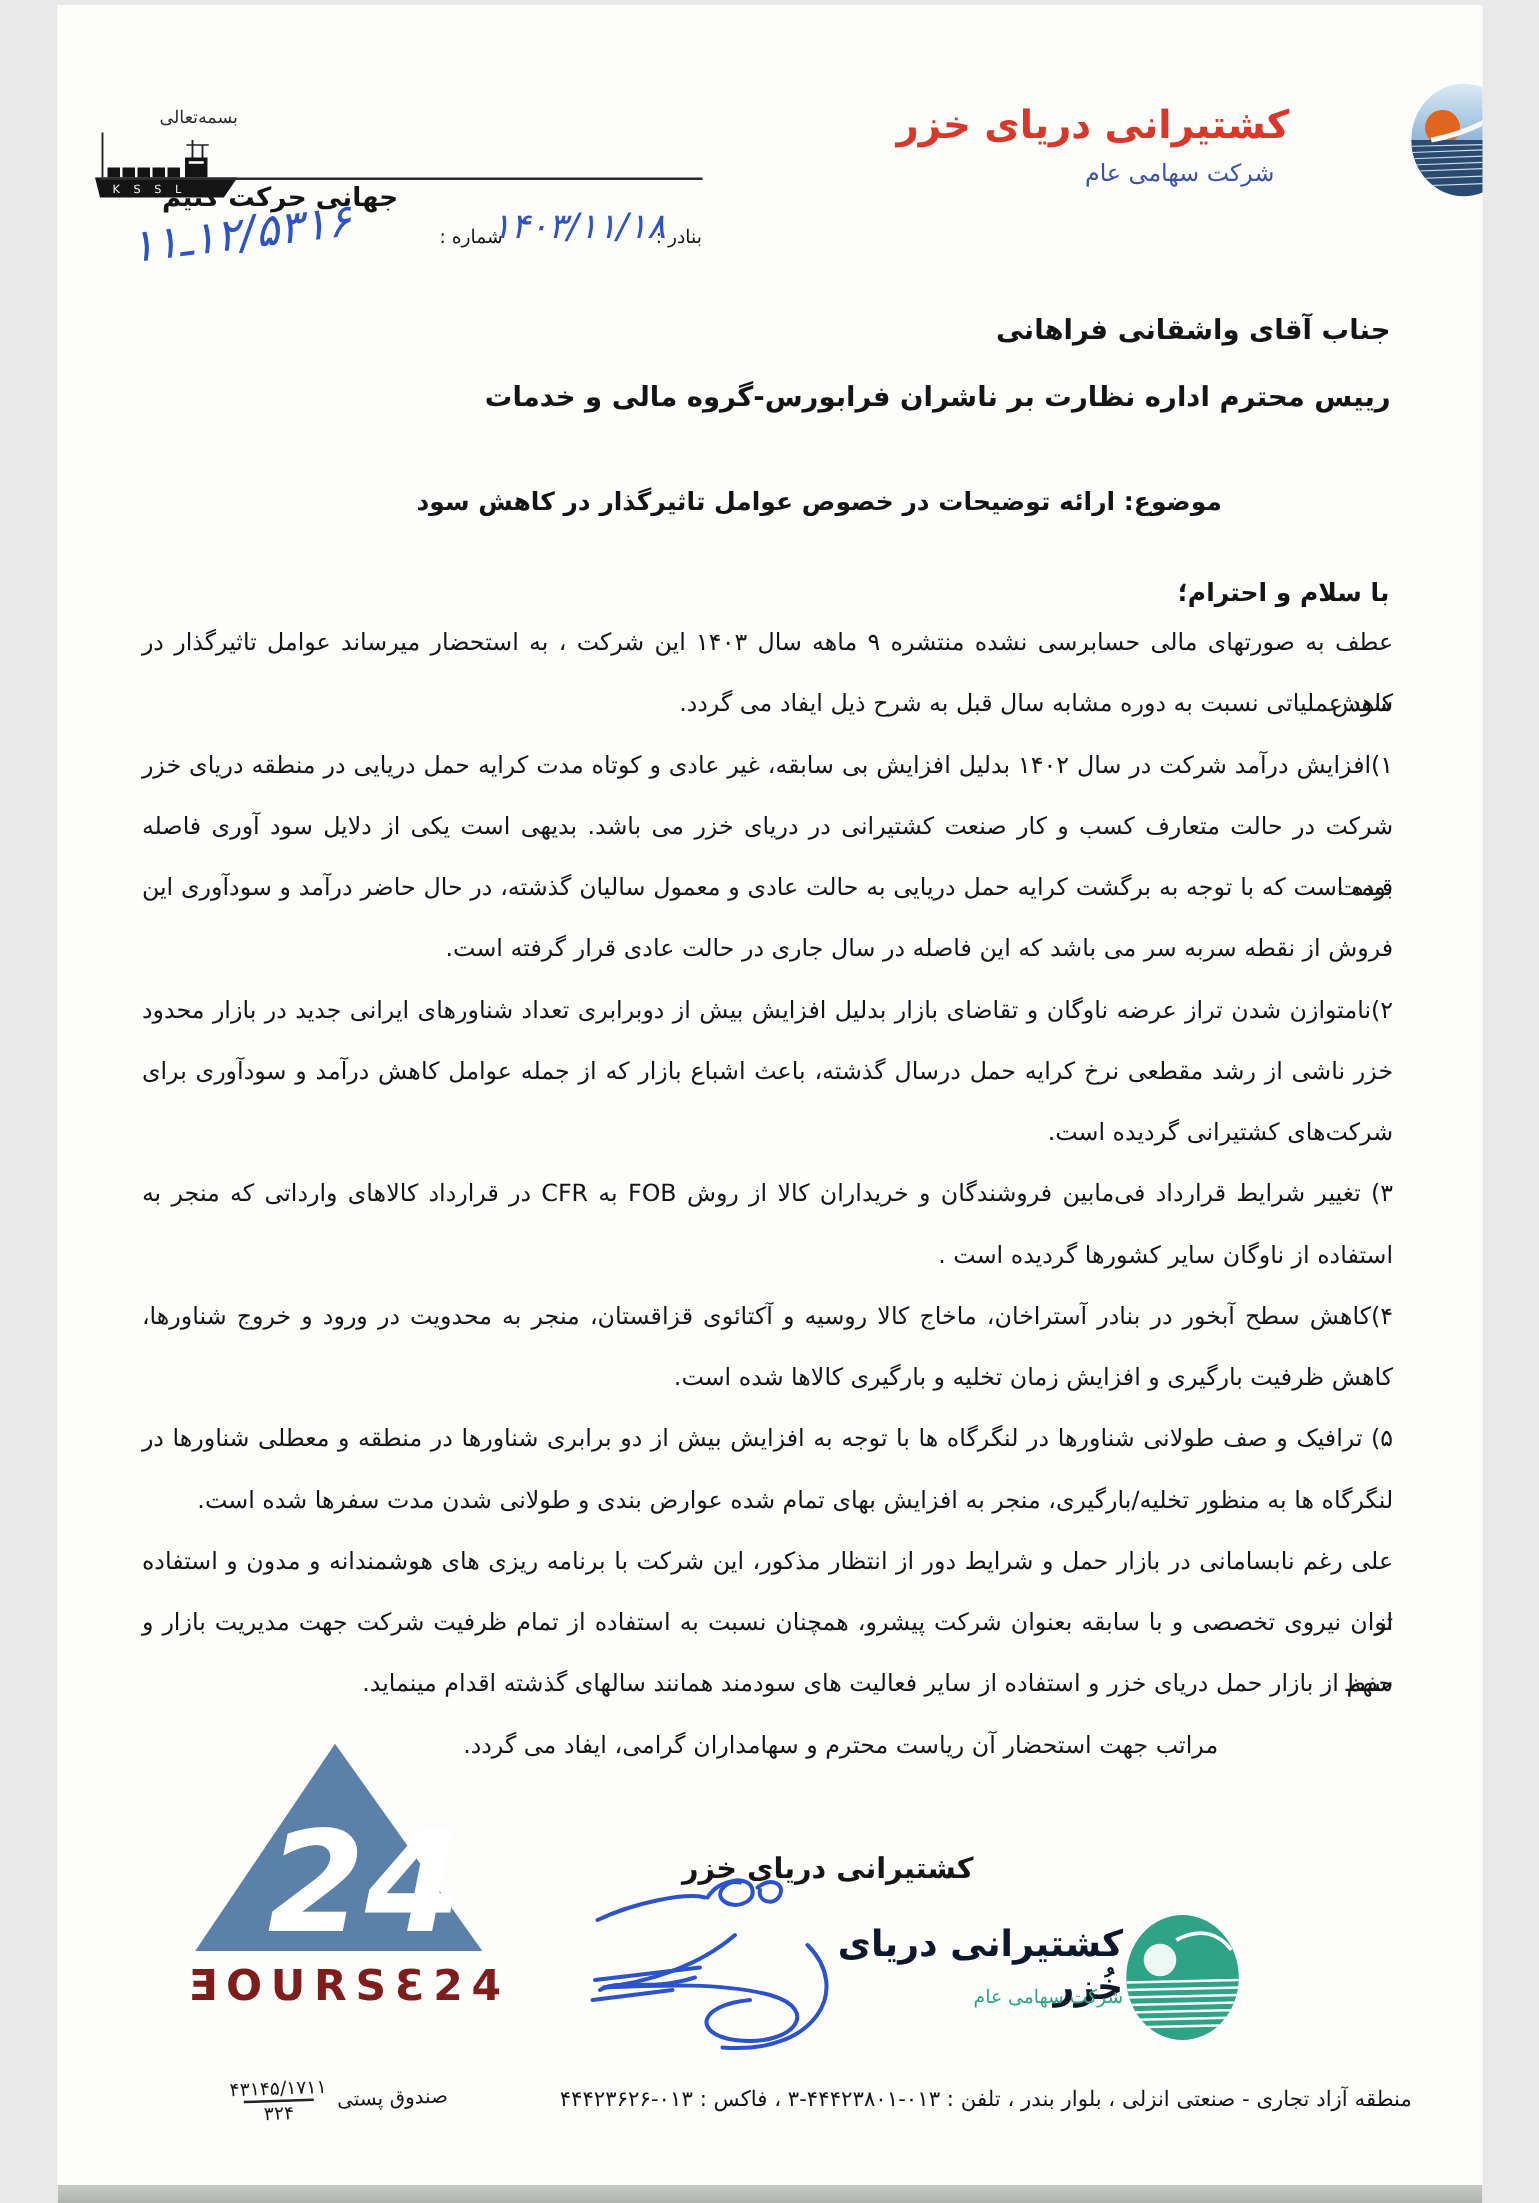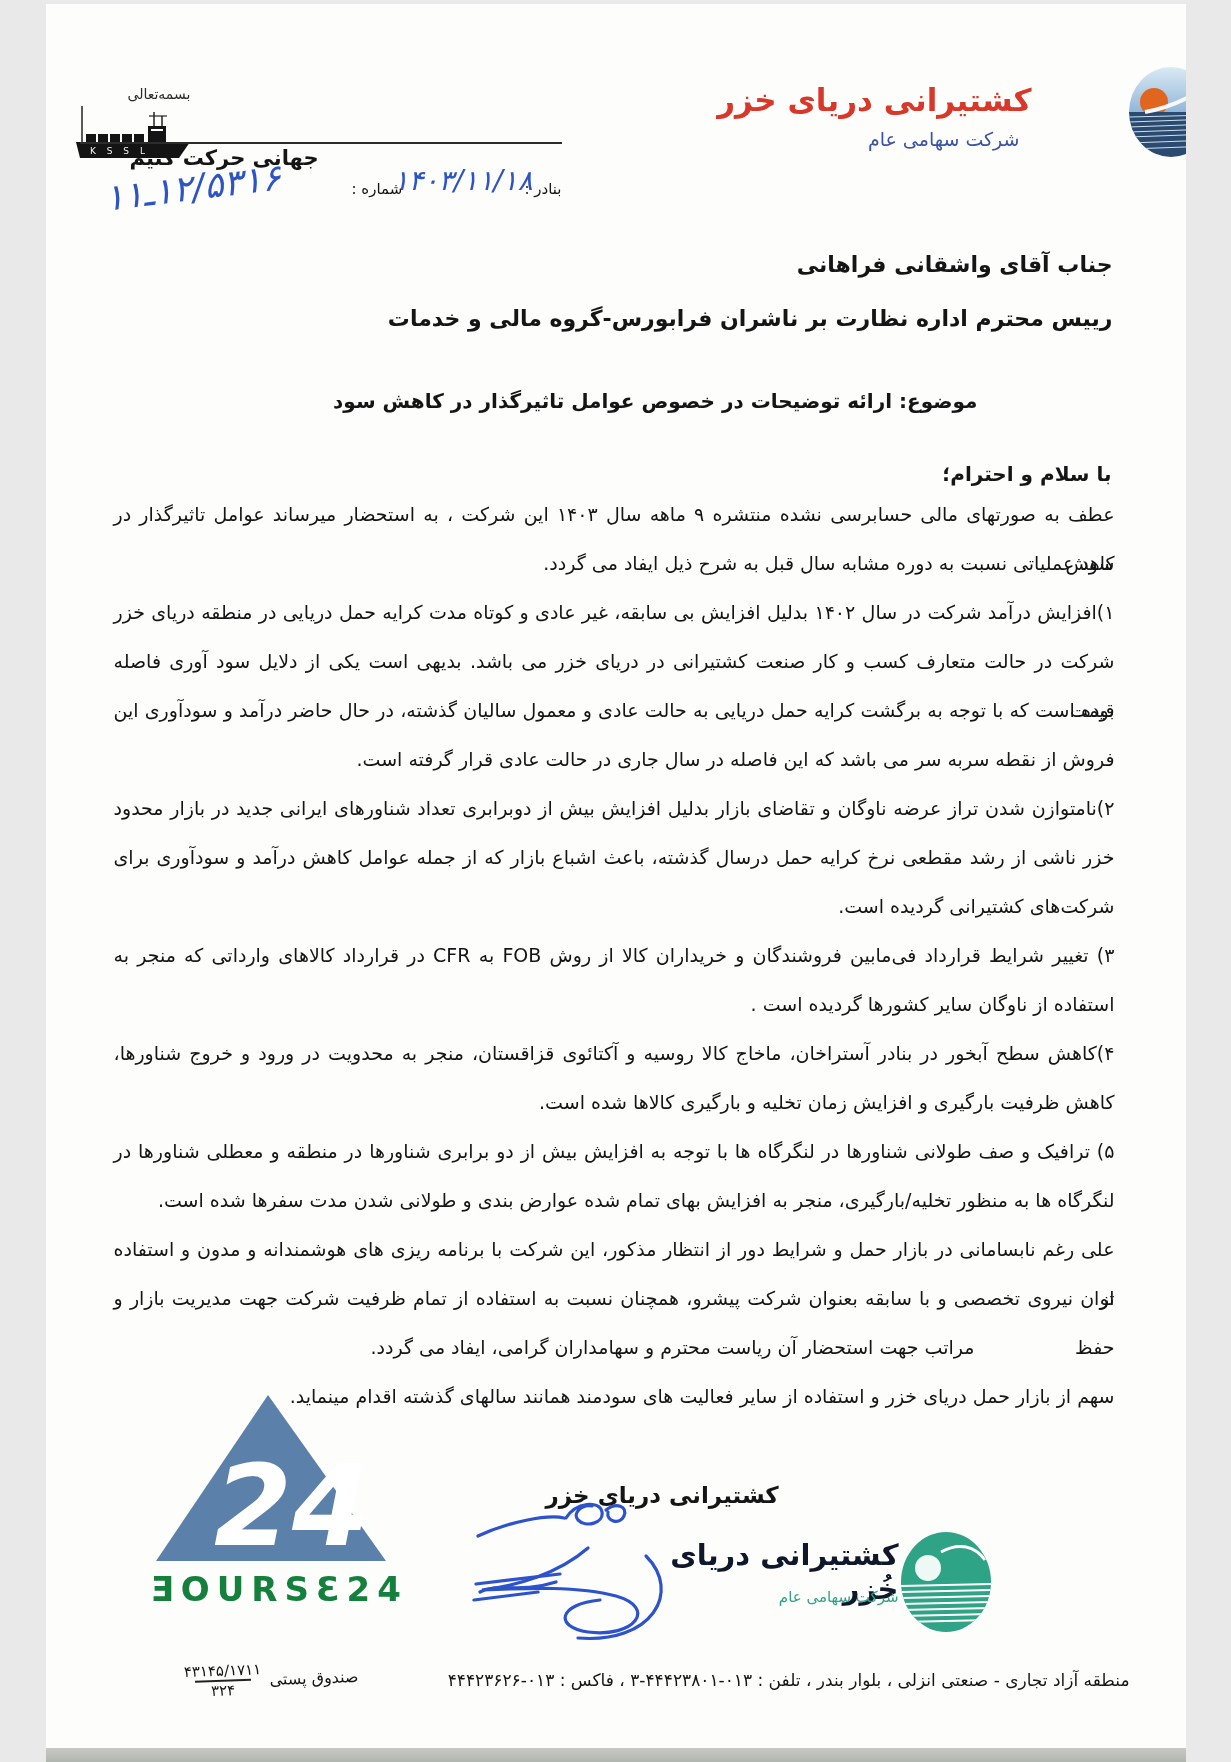--- a/index.html
+++ b/index.html
@@ -31,21 +31,21 @@
   
   .sig-company{position:absolute;left:500px;top:1478px;font-size:23px;font-weight:bold;direction:rtl;}
   .sig-scribble{position:absolute;left:392px;top:1492px;}
   .stamp-title{position:absolute;left:575px;top:1534px;width:278px;text-align:right;direction:rtl;
                font-size:29px;font-weight:bold;color:#0f172a;}
   .stamp-sub{position:absolute;left:700px;top:1584px;width:153px;text-align:right;direction:rtl;
              font-size:15px;color:#2fa386;}
   .stamp-seal{position:absolute;left:853px;top:1526px;}
   
   .b24{position:absolute;left:105px;top:1391px;width:240px;text-align:center;}
-  .b24-word{margin-top:4px;font-size:34px;font-weight:bold;letter-spacing:7px;color:#15803d;
+  .b24-word{margin-top:4px;font-size:34px;font-weight:bold;letter-spacing:7px;color:#7f1d1d;
             font-family:"DejaVu Sans",sans-serif;}
   
   .pobox{position:absolute;left:138px;top:1656px;display:flex;direction:rtl;align-items:center;
          gap:8px;font-size:16px;transform:rotate(-2deg);}
   .frac{display:inline-flex;flex-direction:column;align-items:center;font-size:15px;}
   .frac .bot{border-top:2px solid #222;padding:0 16px;}
   .address{position:absolute;right:56px;top:1666px;font-size:17px;direction:rtl;white-space:nowrap;}
   .news-icon{position:absolute;left:1150px;top:1634px;z-index:5;}
   .scan-strip{position:absolute;left:0;right:0;bottom:0;height:18px;
               background:linear-gradient(#c6c9c4,#abafaa);}
@@ -143,22 +143,22 @@
       <div class="bline j">خزر ناشی از رشد مقطعی نرخ کرایه حمل درسال گذشته، باعث اشباع بازار که از جمله عوامل کاهش درآمد و سودآوری برای</div>
       <div class="bline r">شرکت‌های کشتیرانی گردیده است.</div>
       <div class="bline j">۳) تغییر شرایط قرارداد فی‌مابین فروشندگان و خریداران کالا از روش FOB به CFR در قرارداد کالاهای وارداتی که منجر به</div>
       <div class="bline r">استفاده از ناوگان سایر کشورها گردیده است .</div>
       <div class="bline j">۴)کاهش سطح آبخور در بنادر آستراخان، ماخاج کالا روسیه و آکتائوی قزاقستان، منجر به محدویت در ورود و خروج شناورها،</div>
       <div class="bline r">کاهش ظرفیت بارگیری و افزایش زمان تخلیه و بارگیری کالاها شده است.</div>
       <div class="bline j">۵) ترافیک و صف طولانی شناورها در لنگرگاه ها با توجه به افزایش بیش از دو برابری شناورها در منطقه و معطلی شناورها در</div>
       <div class="bline r">لنگرگاه ها به منظور تخلیه/بارگیری، منجر به افزایش بهای تمام شده عوارض بندی و طولانی شدن مدت سفرها شده است.</div>
       <div class="bline j">علی رغم نابسامانی در بازار حمل و شرایط دور از انتظار مذکور، این شرکت با برنامه ریزی های هوشمندانه و مدون و استفاده از</div>
       <div class="bline j">توان نیروی تخصصی و با سابقه بعنوان شرکت پیشرو، همچنان نسبت به استفاده از تمام ظرفیت شرکت جهت مدیریت بازار و حفظ</div>
+      <div class="bline r">سهم از بازار حمل دریای خزر و استفاده از سایر فعالیت های سودمند همانند سالهای گذشته اقدام مینماید.</div>
       <div class="bline r" style="padding-right: 140px;">مراتب جهت استحضار آن ریاست محترم و سهامداران گرامی، ایفاد می گردد.</div>
-      <div class="bline r">سهم از بازار حمل دریای خزر و استفاده از سایر فعالیت های سودمند همانند سالهای گذشته اقدام مینماید.</div>
     </div>
 
   <div class="sig-company">کشتیرانی دریای خزر</div>
 
   <div class="sig-scribble">
     <svg width="300" height="160" viewBox="0 0 300 160">
       <g stroke="#2c52cc" stroke-width="3.2" fill="none" stroke-linecap="round">
         <path d="M128,22 C138,6 162,4 164,16 C166,27 148,32 140,24 C134,17 144,8 154,10"></path>
         <path d="M40,40 C70,26 110,18 126,22"></path>
         <path d="M168,14 C178,6 190,10 186,20 C182,29 168,26 170,16"></path>

